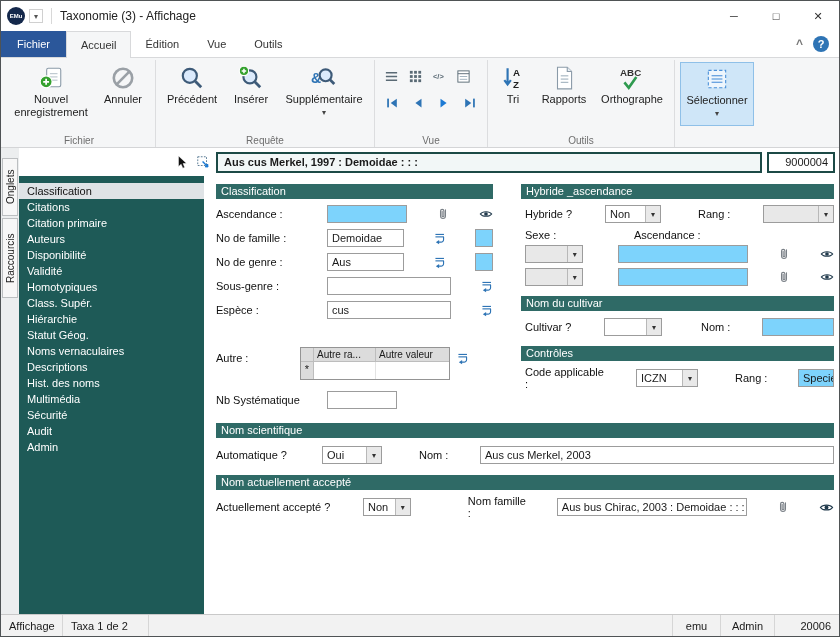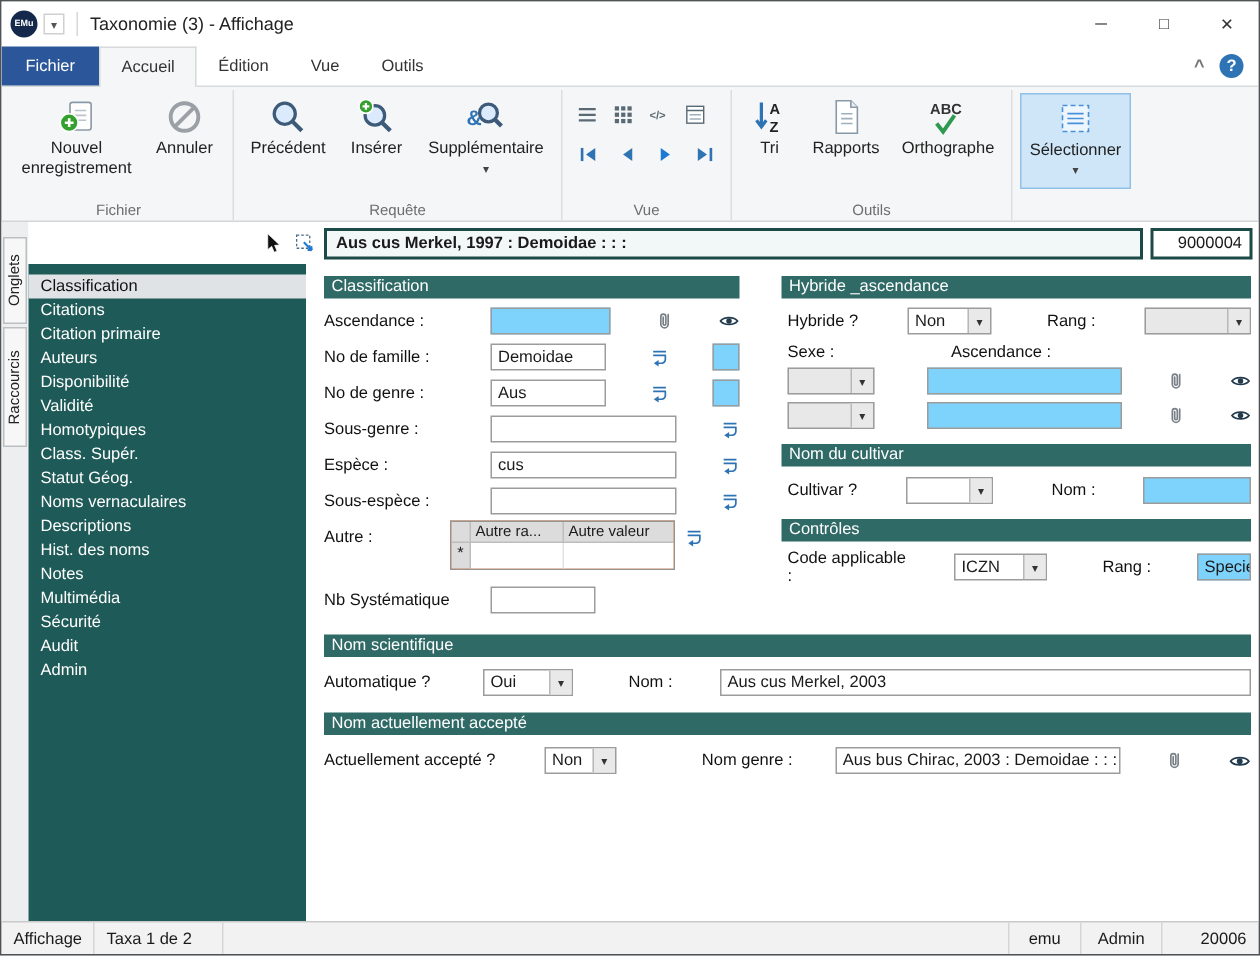--- a/index.html
+++ b/index.html
@@ -330,25 +330,25 @@
 
     <div id="sidebar">
       <div class="side-item selected">Classification</div>
       <div class="side-item">Citations</div>
       <div class="side-item">Citation primaire</div>
       <div class="side-item">Auteurs</div>
       <div class="side-item">Disponibilité</div>
       <div class="side-item">Validité</div>
       <div class="side-item">Homotypiques</div>
       <div class="side-item">Class. Supér.</div>
+      <div class="side-item">Hiérarchie</div>
       <div class="side-item">Statut Géog.</div>
       <div class="side-item">Noms vernaculaires</div>
       <div class="side-item">Descriptions</div>
       <div class="side-item">Hist. des noms</div>
-      <div class="side-item">Notes</div>
       <div class="side-item">Multimédia</div>
       <div class="side-item">Sécurité</div>
       <div class="side-item">Audit</div>
       <div class="side-item">Admin</div>
     </div>
 
     <div id="form">
 
       <div class="sec-hdr" style="left:12px; top:8px; width:277px">Classification</div>
 
@@ -423,34 +423,20 @@
             <g stroke="#2e74b5" stroke-width="1.4">
                 <line x1="3" y1="3" x2="13.5" y2="3"></line>
                 <line x1="3" y1="6" x2="13.5" y2="6"></line>
               </g>
             <path d="M13 6 v3.5 a3 3 0 0 1 -3 3 H6.5" fill="none" stroke="#2e74b5" stroke-width="1.4"></path>
             <path d="M7.5 9.8 L3.5 12.5 L7.5 15.2 Z" fill="#2e74b5"></path>
           </svg>
         </span>
       </div>
 
-      <div class="frow" style="left:12px; top:148px; width:277px">
-        <span class="flabel" style="width:84px">Sous-espèce :</span>
-        <span class="fld" style="width:150px"></span>
-        <span class="fldicon">
-          <svg width="13" height="13" viewBox="0 0 16 16">
-            <g stroke="#2e74b5" stroke-width="1.4">
-                <line x1="3" y1="3" x2="13.5" y2="3"></line>
-                <line x1="3" y1="6" x2="13.5" y2="6"></line>
-              </g>
-            <path d="M13 6 v3.5 a3 3 0 0 1 -3 3 H6.5" fill="none" stroke="#2e74b5" stroke-width="1.4"></path>
-            <path d="M7.5 9.8 L3.5 12.5 L7.5 15.2 Z" fill="#2e74b5"></path>
-          </svg>
-        </span>
-      </div>
 
       <span class="flabel" style="position:absolute; left:12px; top:176px">Autre :</span>
       <div class="mini-grid" style="position:absolute; left:96px; top:171px">
         <div class="mg-row">
           <div class="mg-corner"></div>
           <div class="mg-h" style="width:62px">Autre ra...</div>
           <div class="mg-h" style="width:73px; border-right:none">Autre valeur</div>
         </div>
         <div class="mg-row">
           <div class="mg-sel">*</div>
@@ -569,21 +555,21 @@
       </div>
 
       <div class="sec-hdr" style="left:12px; top:299px; width:618px">Nom actuellement accepté</div>
 
       <div class="frow" style="left:12px; top:321px; width:618px">
         <span class="flabel" style="width:120px">Actuellement accepté ?</span>
         <span class="combo" style="width:72px">
           <span class="cval">Non</span>
           <span class="cbtn">▾</span>
         </span>
-        <span class="flabel" style="width:62px; margin-left:30px">Nom genre :</span>
+        <span class="flabel" style="width:62px; margin-left:30px">Nom famille :</span>
         <span class="fld" style="width:285px">Aus bus Chirac, 2003 : Demoidae : : :</span>
         <span class="fldicon">
           <svg width="14" height="14" viewBox="0 0 16 16">
             <path d="M10.8 3.2 v7.2 a2.8 2.8 0 0 1 -5.6 0 V4.6 a1.9 1.9 0 0 1 3.8 0 v5.6 a1 1 0 0 1 -2 0 V5" fill="none" stroke="#7a8087" stroke-width="1.3" stroke-linecap="round"></path>
           </svg>
         </span>
         <span class="fldicon">
           <svg width="15" height="15" viewBox="0 0 16 16">
             <path d="M1.5 8 C4 4.5 12 4.5 14.5 8 C12 11.5 4 11.5 1.5 8 Z" fill="#fff" stroke="#223b4d" stroke-width="1.3"></path>
             <circle cx="8" cy="8" r="2.1" fill="#223b4d"></circle>

